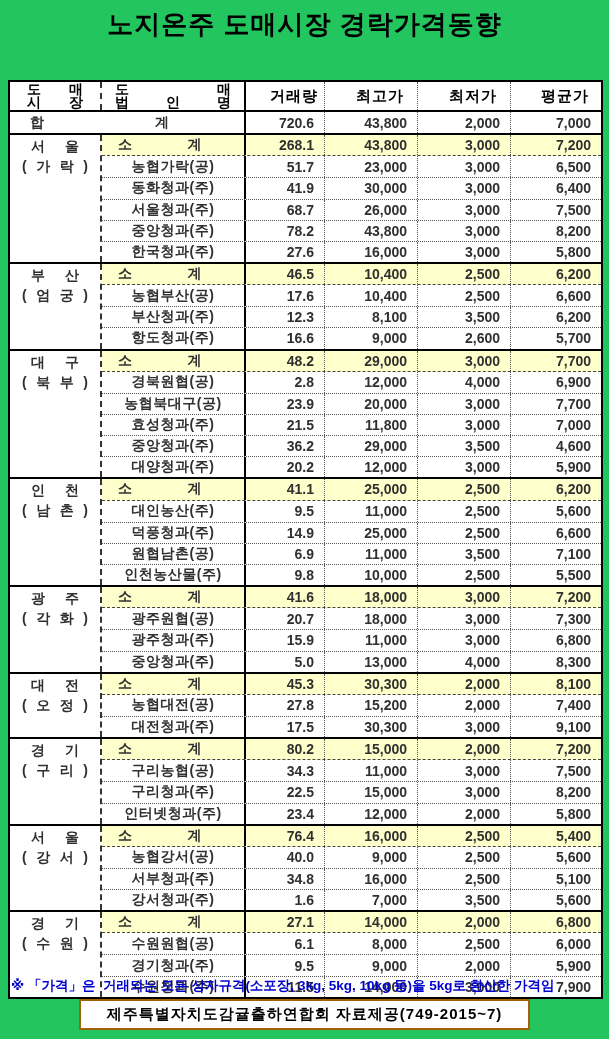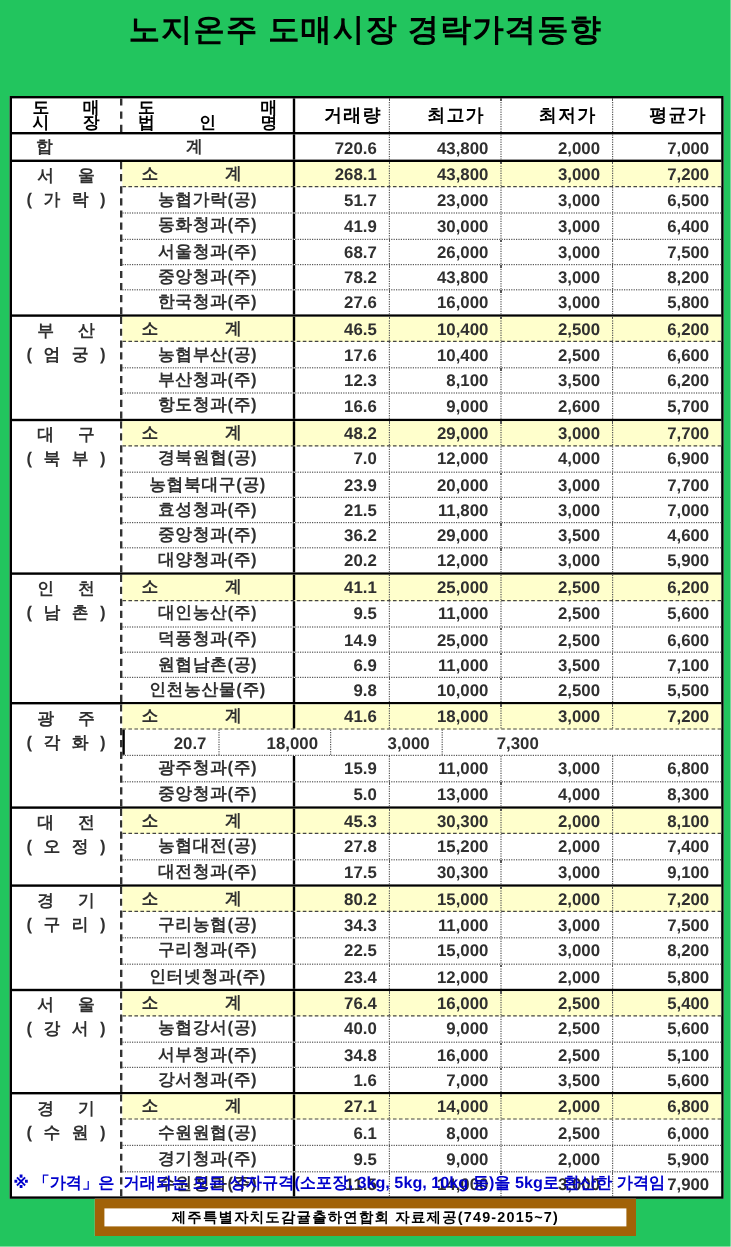--- a/index.html
+++ b/index.html
@@ -40,23 +40,23 @@
   .grows .cc{width:142px;}
   .cc{box-sizing:border-box;height:100%;display:flex;align-items:center;justify-content:center;
       font-size:14px;color:#303030;letter-spacing:0.5px;}
   .sub{background:#ffffcc;border-bottom:1px dashed #444;}
   .subl{justify-content:space-between;padding:0 42px 0 16px;}
   .crow + .crow{border-top:1px dotted #555;}
 
   .spread{display:flex;justify-content:space-between;}
 
   .note{position:absolute;top:977px;left:11px;font-size:13.5px;color:#0000cc;white-space:pre;}
-  .source-box{position:absolute;top:999px;left:79px;width:451px;height:31px;border:8px solid #a16207;
+  .source-box{position:absolute;top:999px;left:79px;width:451px;height:31px;border:2px solid #a16207;
               box-sizing:border-box;display:flex;align-items:center;justify-content:center;
-              font-size:12px;letter-spacing:1px;color:#000;background:#fff;}
+              font-size:15px;letter-spacing:1px;color:#000;background:#fff;}
 </style>
 </head>
 <body>
 
 <div class="page">
 
   <h1 class="title">노지온주 도매시장 경락가격동향</h1>
 
 
   <div class="ptable">
@@ -228,21 +228,21 @@
                 <span>소</span>
                 <span>계</span>
               </div>
               <div class="n c3">48.2</div>
               <div class="n c4">29,000</div>
               <div class="n c5">3,000</div>
               <div class="n c6">7,700</div>
             </div>
             <div class="trow crow">
               <div class="cc">경북원협(공)</div>
-              <div class="n c3">7.0</div>
+              <div class="n c3">2.8</div>
               <div class="n c4">12,000</div>
               <div class="n c5">4,000</div>
               <div class="n c6">6,900</div>
             </div>
             <div class="trow crow">
               <div class="cc">농협북대구(공)</div>
               <div class="n c3">23.9</div>
               <div class="n c4">20,000</div>
               <div class="n c5">3,000</div>
               <div class="n c6">7,700</div>
@@ -342,20 +342,21 @@
               <div class="cc subl spread">
                 <span>소</span>
                 <span>계</span>
               </div>
               <div class="n c3">41.6</div>
               <div class="n c4">18,000</div>
               <div class="n c5">3,000</div>
               <div class="n c6">7,200</div>
             </div>
             <div class="trow crow">
+              <div class="cc">광주원협(공)</div>
               <div class="n c3">20.7</div>
               <div class="n c4">18,000</div>
               <div class="n c5">3,000</div>
               <div class="n c6">7,300</div>
             </div>
             <div class="trow crow">
               <div class="cc">광주청과(주)</div>
               <div class="n c3">15.9</div>
               <div class="n c4">11,000</div>
               <div class="n c5">3,000</div>

